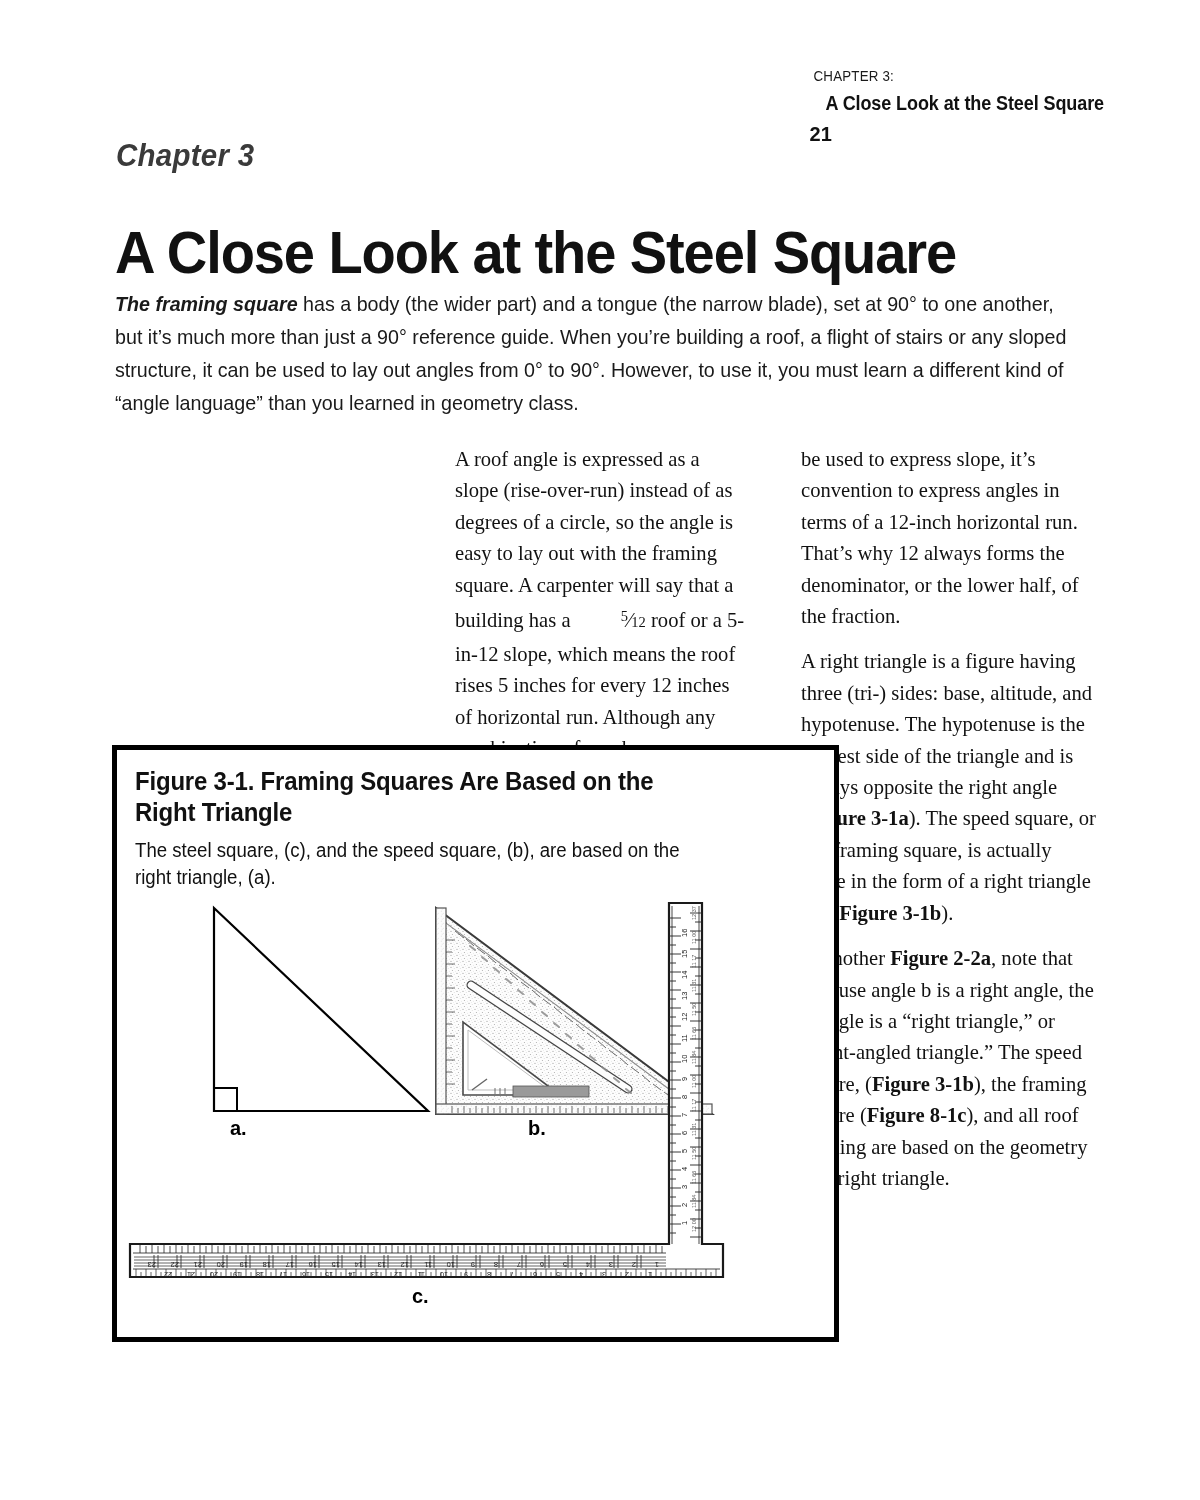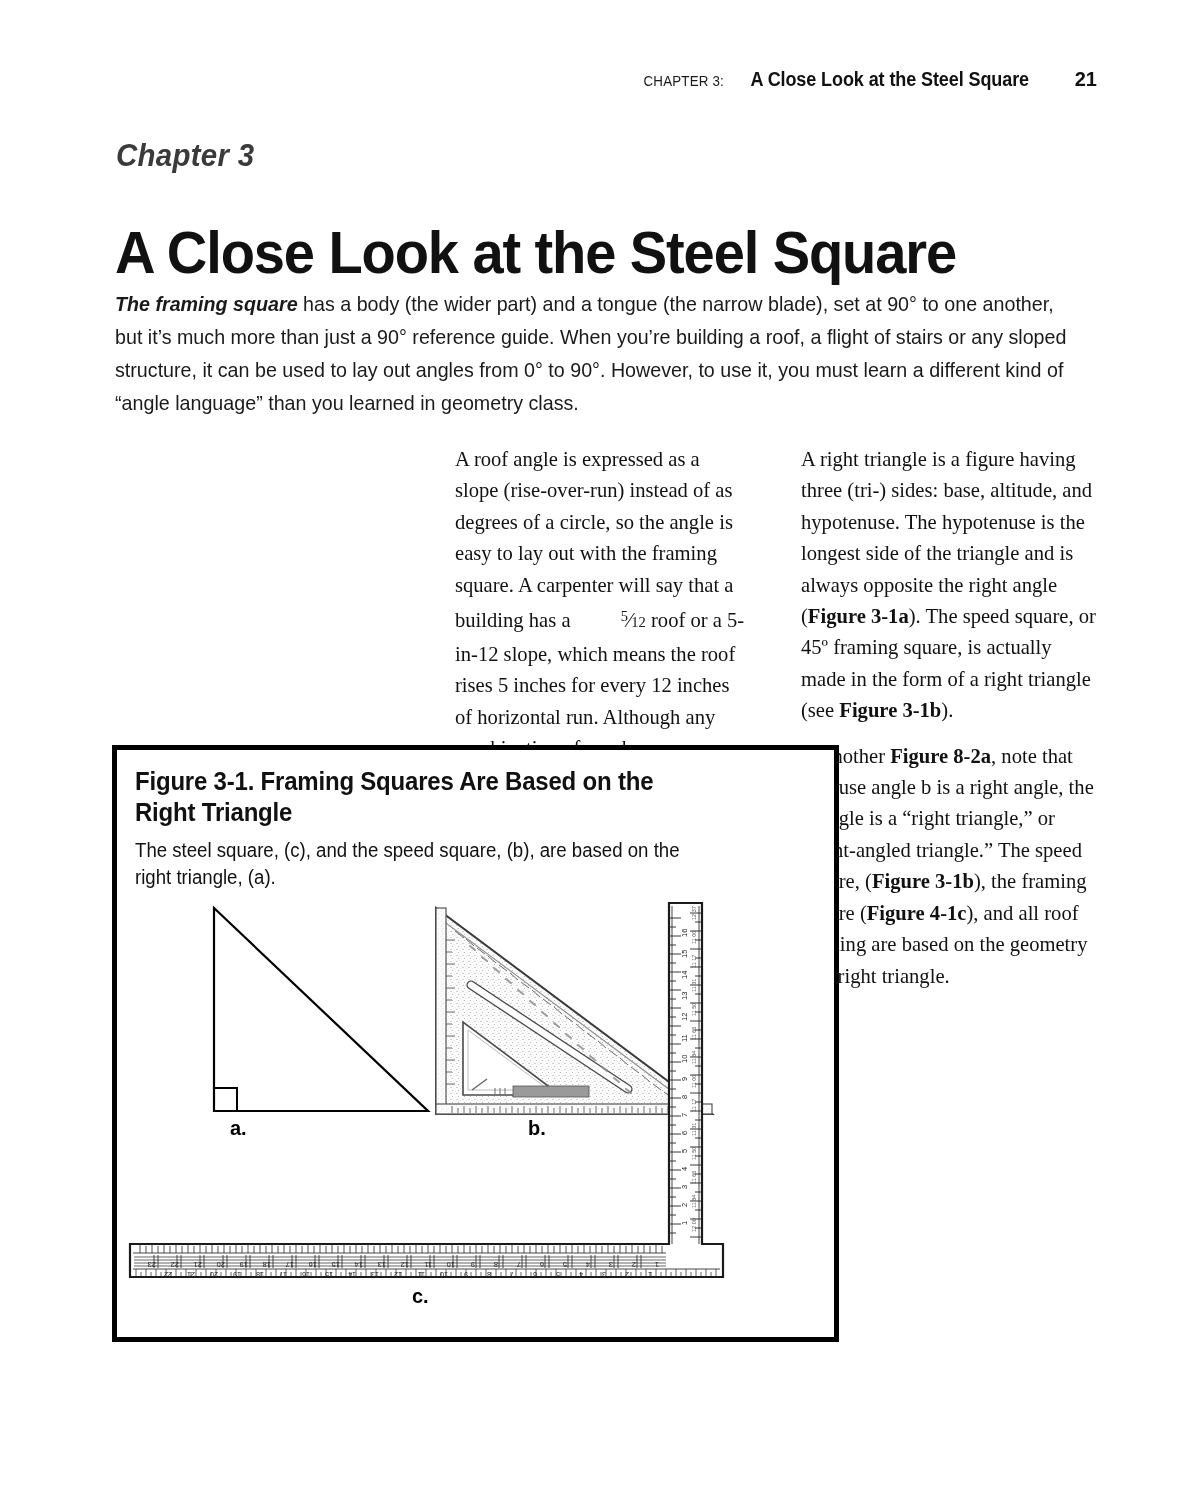--- a/index.html
+++ b/index.html
@@ -18,20 +18,21 @@
 
   
   .running-head {
     position: absolute;
     top: 68px;
     right: 103px;
     display: flex;
     align-items: baseline;
     gap: 8px;
     font-family: "Liberation Sans", sans-serif;
+    flex-direction: column;
   }
   .rh-chapter {
     font-size: 14.5px;
     letter-spacing: 0.2px;
     color: #1a1a1a;
     transform: scaleX(0.92);
     transform-origin: right baseline;
   }
   .rh-title {
     font-size: 20px;
@@ -192,22 +193,23 @@
 <div class="chapter-kicker">Chapter 3</div>
 <h1 class="chapter-title">A Close Look at the Steel Square</h1>
 
 <p class="intro"><b>The framing square</b><span> has a body (the wider part) and a tongue (the narrow blade), set at 90° to one another, but it’s much more than just a 90° reference guide. When you’re building a roof, a flight of stairs or any sloped structure, it can be used to lay out angles from 0° to 90°. However, to use it, you must learn a different kind of “angle language” than you learned in geometry class.</span></p>
 
 <div class="col col-left">
   <p><span>A roof angle is expressed as a slope (rise-over-run) instead of as degrees of a circle, so the angle is easy to lay out with the framing square. A carpenter will say that a building has a </span><span class="frac"><span class="num">5</span><span class="sl">⁄</span><span class="den">12</span></span><span> roof or a 5-in-12 slope, which means the roof rises 5 inches for every 12 inches of horizontal run. Although any combination of numbers can</span></p>
 </div>
 
 <div class="col col-right">
+  <p>be used to express slope, it’s convention to express angles in terms of a 12-inch horizontal run. That’s why 12 always forms the denominator, or the lower half, of the fraction.</p>
   <p><span>A right triangle is a figure having three (tri-) sides: base, altitude, and hypotenuse. The hypotenuse is the longest side of the triangle and is always opposite the right angle (</span><b>Figure 3-1a</b><span>). The speed square, or 45º framing square, is actually made in the form of a right triangle (see </span><b>Figure 3-1b</b><span>).</span></p>
-  <p><span>In another </span><b>Figure 8-2a</b><span>, note that because angle b is a right angle, the triangle is a “right triangle,” or “right-angled triangle.” The speed square, (</span><b>Figure 3-1b</b><span>), the framing square (</span><b>Figure 4-1c</b><span>), and all roof framing are based on the geometry of a right triangle.</span></p>
+  <p><span>In another </span><b>Figure 2-2a</b><span>, note that because angle b is a right angle, the triangle is a “right triangle,” or “right-angled triangle.” The speed square, (</span><b>Figure 3-1b</b><span>), the framing square (</span><b>Figure 8-1c</b><span>), and all roof framing are based on the geometry of a right triangle.</span></p>
 </div>
 
 <div class="figure-box">
   <div class="fig-title">Figure 3-1. Framing Squares Are Based on the Right Triangle</div>
   <div class="fig-desc">The steel square, (c), and the speed square, (b), are based on the right triangle, (a).</div>
 </div>
 
 <svg class="fig-art" width="1200" height="1500" viewBox="0 0 1200 1500" xmlns="http://www.w3.org/2000/svg">
   <defs>
 

